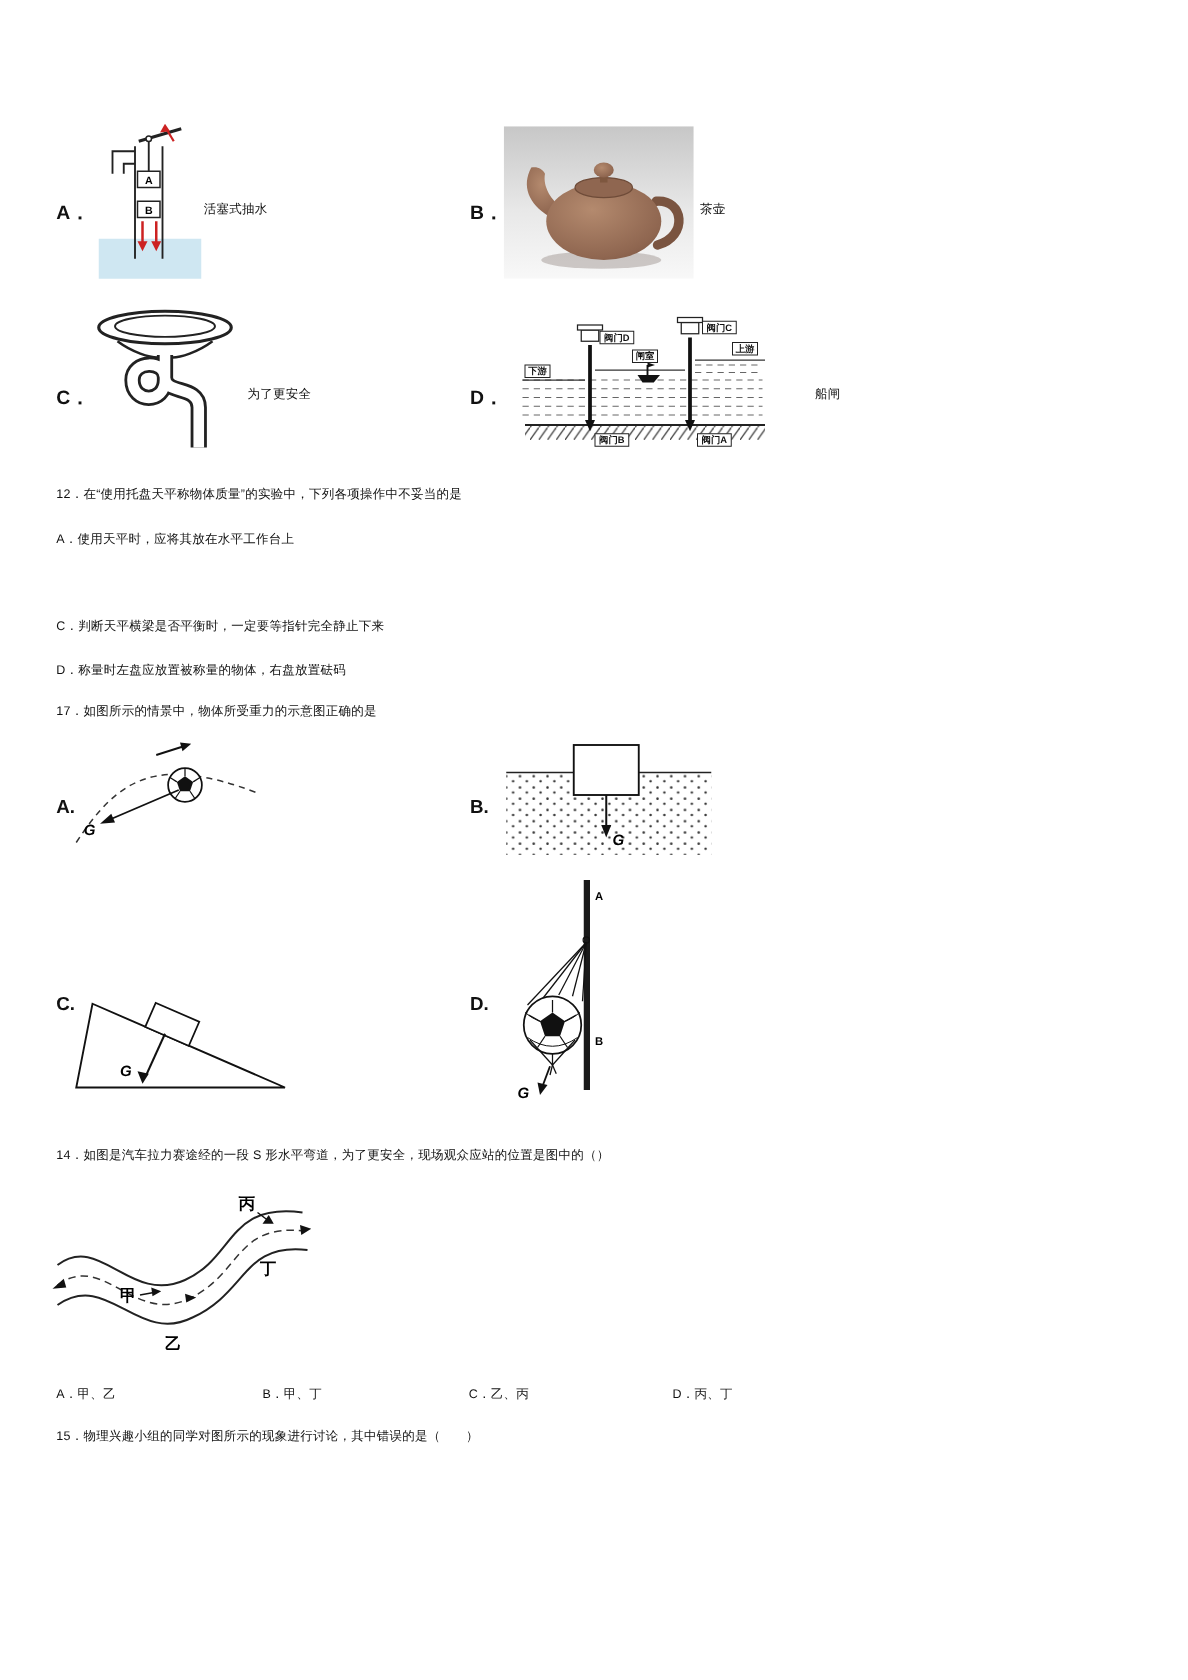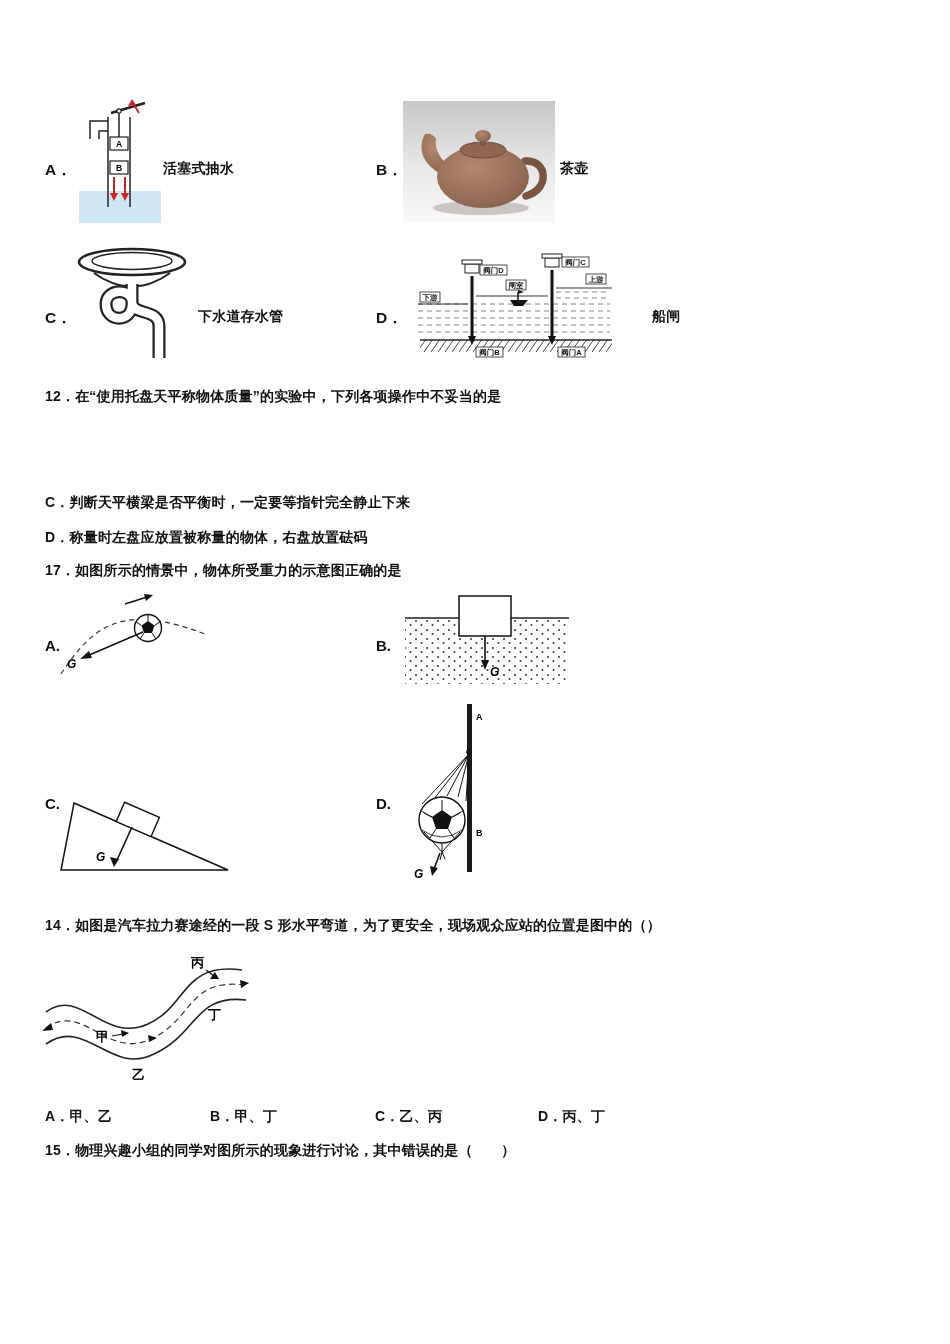--- a/index.html
+++ b/index.html
@@ -2,21 +2,21 @@
 <html><head>
 <meta charset="utf-8">
 <style>
   * { margin:0; padding:0; box-sizing:border-box; }
   html,body { background:#ffffff; }
   .page {
     position:relative; width:950px; height:1344px; background:#fff;
     font-family:"Liberation Sans","DejaVu Sans",sans-serif; color:#111; overflow:hidden;
   }
   .abs { position:absolute; }
-  .txt { font-size:14px; font-weight:700; white-space:nowrap; letter-spacing:.2px; }
+  .txt { font-size:10px; font-weight:400; white-space:nowrap; letter-spacing:.2px; }
   .optlabel { font-size:15.5px; font-weight:700; white-space:nowrap; }
   .figlabel { font-size:15px; font-weight:700; white-space:nowrap; }
   .fig svg { display:block; width:100%; height:100%; }
   svg text { font-family:"Liberation Sans","DejaVu Sans",sans-serif; }
   .gtext { font-style:italic; font-weight:bold; }
 </style>
 </head>
 <body>
 
 <div class="page">
@@ -78,21 +78,21 @@
   <div class="abs fig" style="left:72px;top:246px;width:135px;height:118px">
     <svg viewBox="0 0 135 118">
       <ellipse cx="60" cy="16" rx="53" ry="13" fill="#fff" stroke="#222" stroke-width="2.5"></ellipse>
       <ellipse cx="60" cy="15" rx="40" ry="8.5" fill="none" stroke="#222" stroke-width="1.5"></ellipse>
       <path d="M22,27 C34,36 48,40 54,40" stroke="#222" fill="none" stroke-width="2"></path>
       <path d="M98,27 C86,36 72,40 66,40" stroke="#222" fill="none" stroke-width="2"></path>
       <path d="M60,38 L60,58 C60,77 34,77 34,58 C34,42 60,42 60,56 C60,70 87,62 87,80 L87,112" fill="none" stroke="#222" stroke-width="13"></path>
       <path d="M60,38 L60,58 C60,77 34,77 34,58 C34,42 60,42 60,56 C60,70 87,62 87,80 L87,112" fill="none" stroke="#fff" stroke-width="8.5"></path>
     </svg>
   </div>
-  <div class="abs txt" style="left:198px;top:308px">下水道存水管</div>
+  <div class="abs txt" style="left:198px;top:308px">为了更安全</div>
 
   <div class="abs optlabel" style="left:376px;top:308px">D．</div>
   <div class="abs fig" style="left:410px;top:252px;width:205px;height:112px">
     <svg viewBox="0 0 205 112">
       <defs>
         <pattern id="slhatch" width="7" height="10" patternUnits="userSpaceOnUse">
           <line x1="0" y1="10" x2="7" y2="0" stroke="#444" stroke-width="1"></line>
         </pattern>
       </defs>
       <rect x="10" y="88" width="192" height="12" fill="url(#slhatch)"></rect>
@@ -134,20 +134,21 @@
         <rect x="66" y="95" width="27" height="10" fill="#fff" stroke="#222" stroke-width="0.8"></rect>
         <text x="79.5" y="102.5" text-anchor="middle">阀门B</text>
         <rect x="148" y="95" width="27" height="10" fill="#fff" stroke="#222" stroke-width="0.8"></rect>
         <text x="161.5" y="102.5" text-anchor="middle">阀门A</text>
       </g>
     </svg>
   </div>
   <div class="abs txt" style="left:652px;top:308px">船闸</div>
 
   <div class="abs txt" style="left:45px;top:388px">12．在“使用托盘天平称物体质量”的实验中，下列各项操作中不妥当的是</div>
+  <div class="abs txt" style="left:45px;top:424px">A．使用天平时，应将其放在水平工作台上</div>
   <div class="abs txt" style="left:45px;top:529px">D．称量时左盘应放置被称量的物体，右盘放置砝码</div>
   <div class="abs txt" style="left:45px;top:494px">C．判断天平横梁是否平衡时，一定要等指针完全静止下来</div>
 
   <div class="abs txt" style="left:45px;top:562px">17．如图所示的情景中，物体所受重力的示意图正确的是</div>
 
   <div class="abs figlabel" style="left:45px;top:637px">A.</div>
   <div class="abs fig" style="left:55px;top:592px;width:155px;height:100px">
     <svg viewBox="0 0 155 100">
       <path d="M6,82 C40,30 70,12 150,42" fill="none" stroke="#333" stroke-width="1.2" stroke-dasharray="5,4"></path>
       <line x1="70" y1="12" x2="92" y2="5" stroke="#111" stroke-width="1.5"></line>

